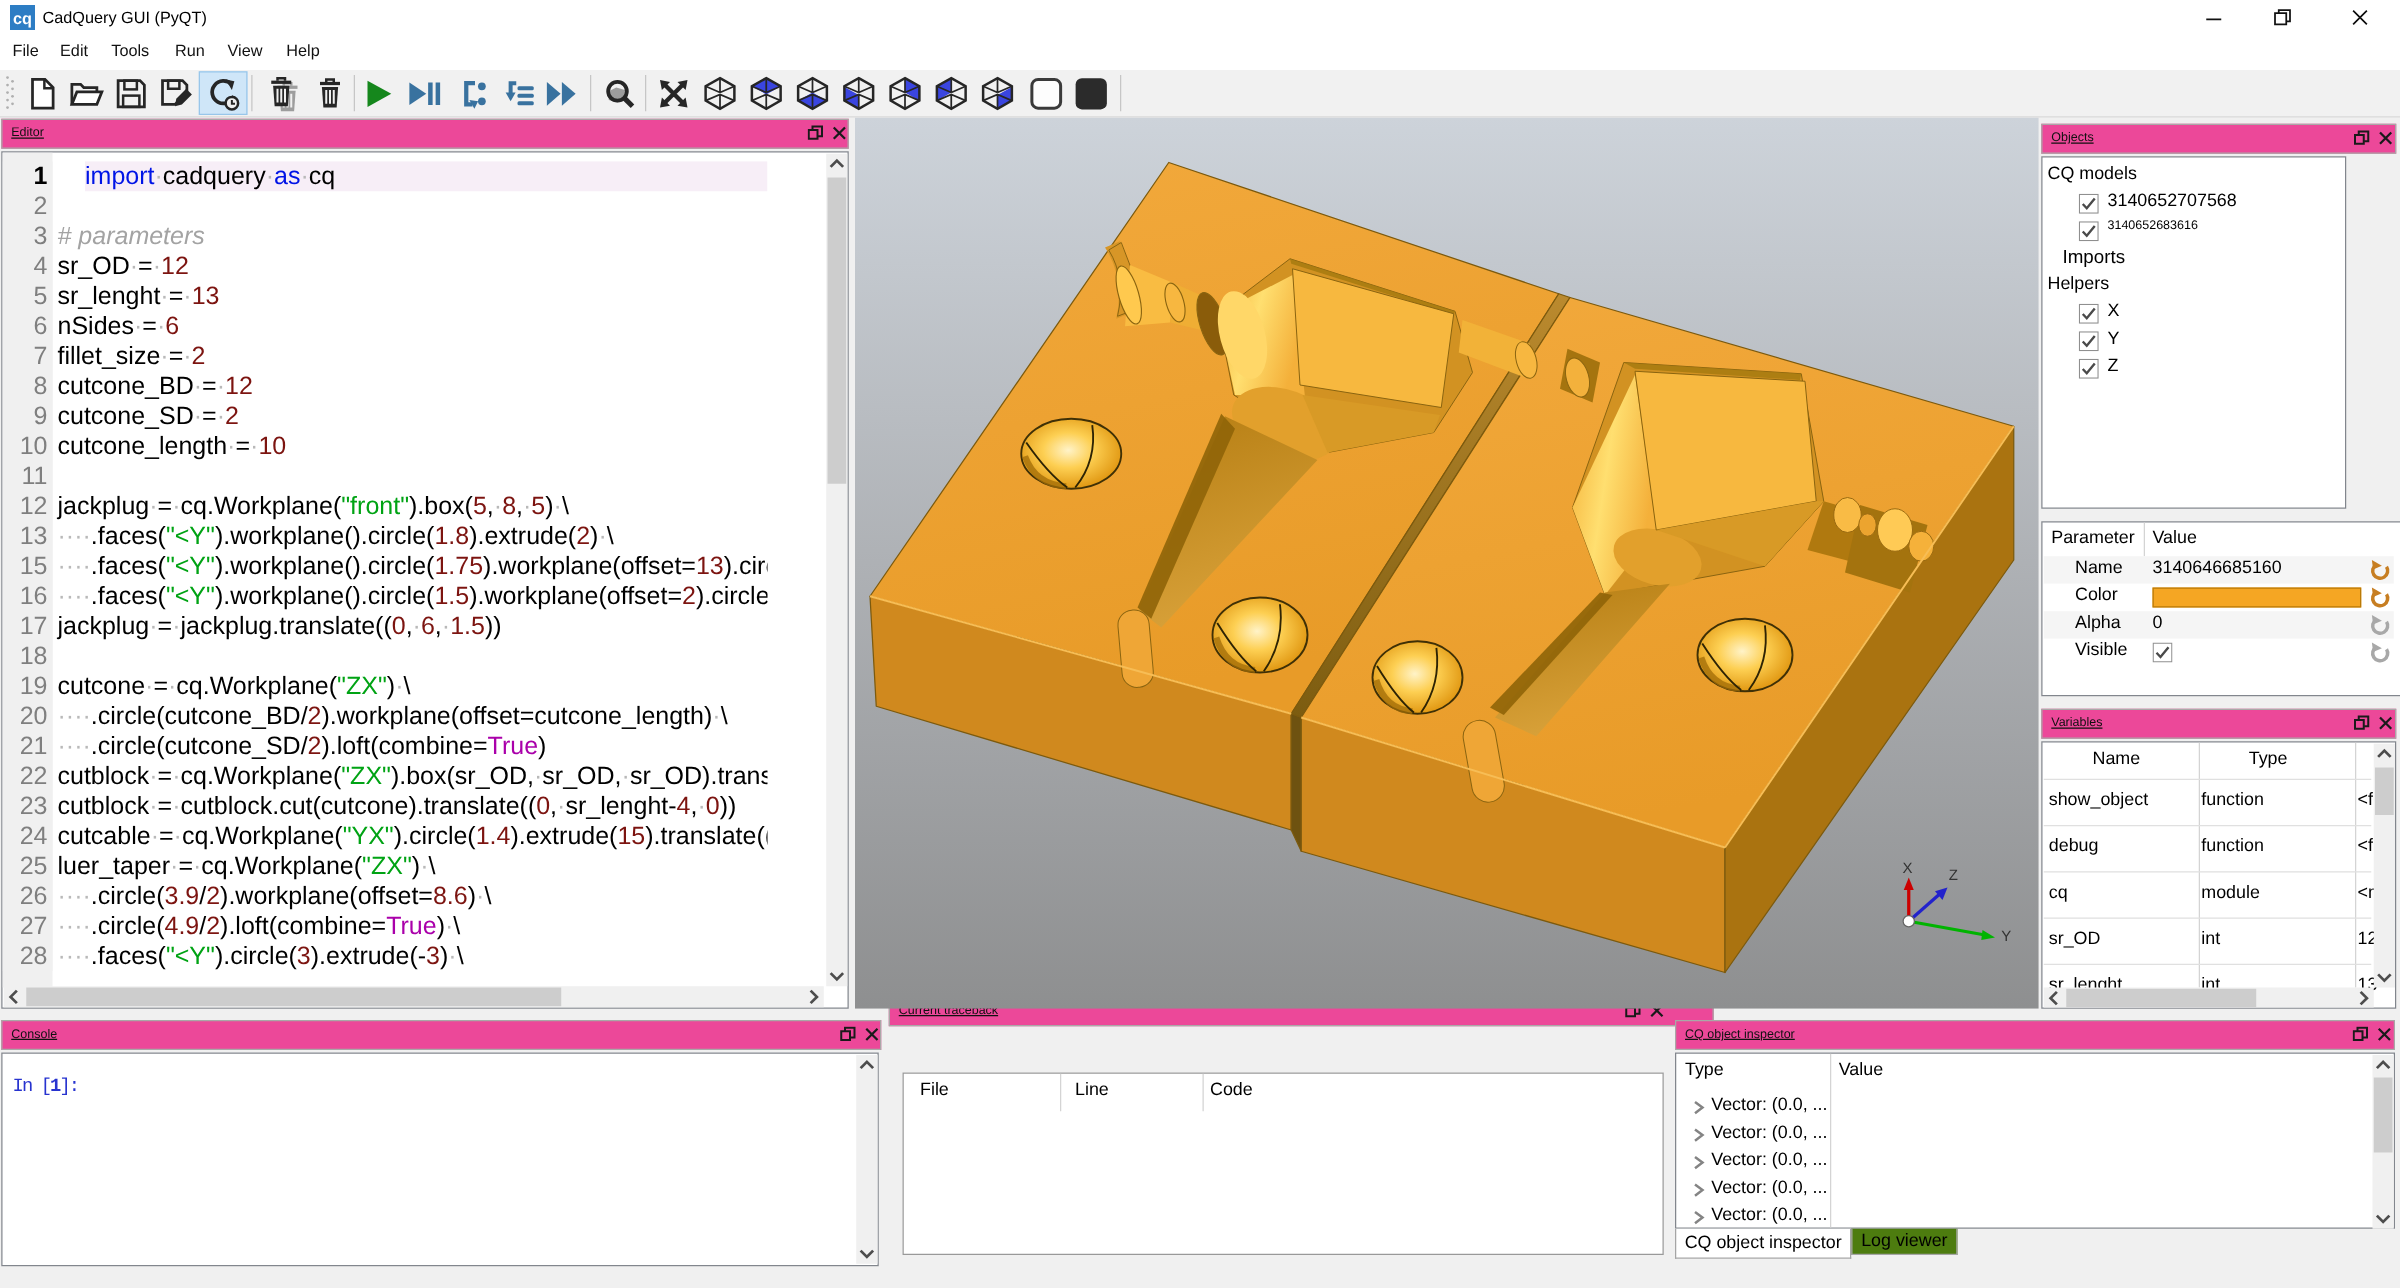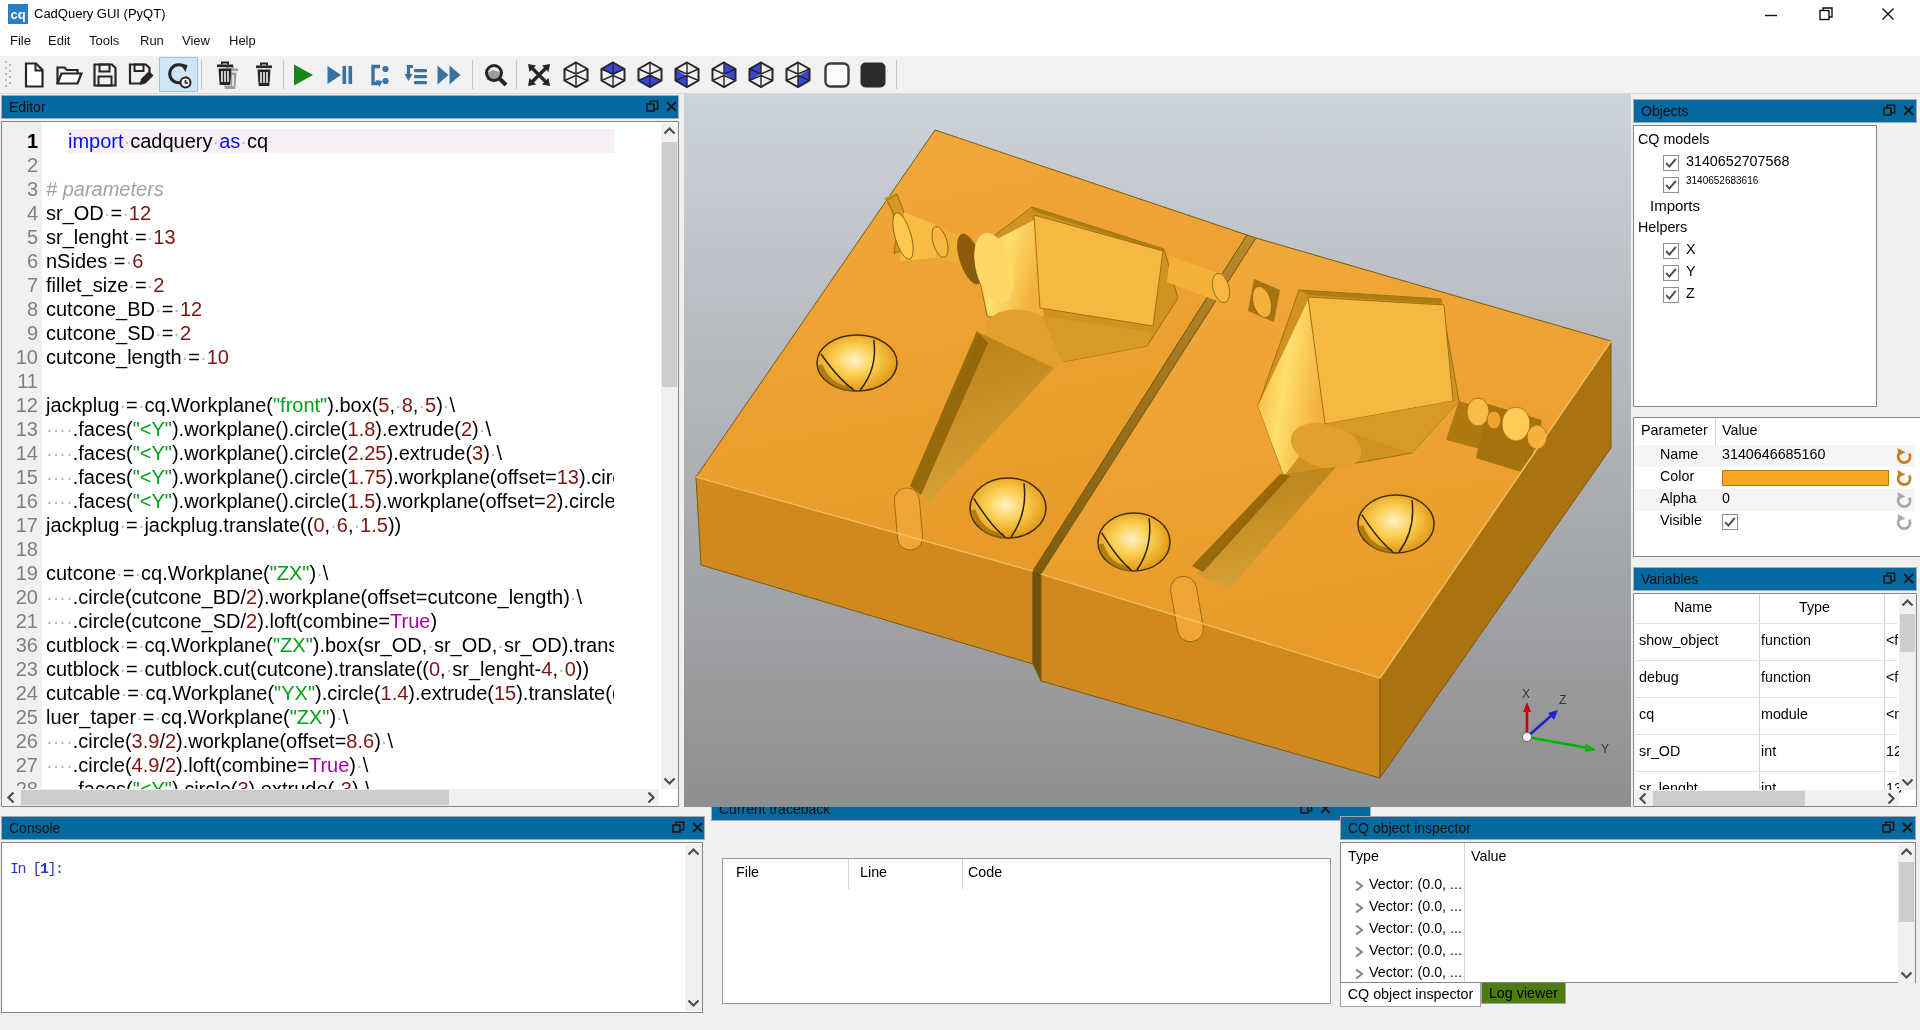--- a/index.html
+++ b/index.html
@@ -1,18 +1,18 @@
 <!DOCTYPE html>
 <html><head><meta charset="utf-8"><style>
 * { margin:0; padding:0; box-sizing:border-box; }
 html,body { width:1920px; height:1030px; overflow:hidden; background:#f0f0f0;
   font-family:"Liberation Sans",sans-serif; }
 .abs { position:absolute; }
-.dock-title { position:absolute; background:#0369a1; border:1px solid #a9a8a7;
-  font-size:14px; color:#111; padding-left:7px; line-height:22px; }
+.dock-title { position:absolute; background:#ec4899; border:1px solid #a9a8a7;
+  font-size:10px; color:#111; padding-left:7px; line-height:22px;text-decoration:underline; }
 .dbtn { position:absolute; }
 .panel { position:absolute; background:#fff; border:1px solid #82868d; }
 .sb { background:#f0f0f0; }
 .thumb { background:#cdcdcd; }
 k { color:#0014e6; font-style:normal; text-decoration:none; }
 s { color:#00a314; font-style:normal; text-decoration:none; }
 n { color:#7c1410; font-style:normal; text-decoration:none; }
 t { color:#aa00aa; font-style:normal; text-decoration:none; }
 c { color:#a3a3a3; font-style:italic; text-decoration:none; }
 i { color:#b9b9b9; font-style:normal; text-decoration:none; }
@@ -211,29 +211,28 @@
 <div class="crow"><div class="gut">4</div><div class="ct">sr_OD<i>·</i>=<i>·</i><n>12</n></div></div>
 <div class="crow"><div class="gut">5</div><div class="ct">sr_lenght<i>·</i>=<i>·</i><n>13</n></div></div>
 <div class="crow"><div class="gut">6</div><div class="ct">nSides<i>·</i>=<i>·</i><n>6</n></div></div>
 <div class="crow"><div class="gut">7</div><div class="ct">fillet_size<i>·</i>=<i>·</i><n>2</n></div></div>
 <div class="crow"><div class="gut">8</div><div class="ct">cutcone_BD<i>·</i>=<i>·</i><n>12</n></div></div>
 <div class="crow"><div class="gut">9</div><div class="ct">cutcone_SD<i>·</i>=<i>·</i><n>2</n></div></div>
 <div class="crow"><div class="gut">10</div><div class="ct">cutcone_length<i>·</i>=<i>·</i><n>10</n></div></div>
 <div class="crow"><div class="gut">11</div><div class="ct"></div></div>
 <div class="crow"><div class="gut">12</div><div class="ct">jackplug<i>·</i>=<i>·</i>cq.Workplane(<s>"front"</s>).box(<n>5</n>,<i>·</i><n>8</n>,<i>·</i><n>5</n>)<i>·</i>\</div></div>
 <div class="crow"><div class="gut">13</div><div class="ct"><i>·</i><i>·</i><i>·</i><i>·</i>.faces(<s>"&lt;Y"</s>).workplane().circle(<n>1.8</n>).extrude(<n>2</n>)<i>·</i>\</div></div>
-<div class="crow"><div class="gut">14</div><div class="ct"><i>·</i><i>·</i><i>·</i><i>·</i>.faces(<s>"&lt;Y"</s>).workplane().circle(<n>2.25</n>).extrude(<n>3</n>)<i>·</i>\</div></div>
 <div class="crow"><div class="gut">15</div><div class="ct"><i>·</i><i>·</i><i>·</i><i>·</i>.faces(<s>"&lt;Y"</s>).workplane().circle(<n>1.75</n>).workplane(offset=<n>13</n>).circle(</div></div>
 <div class="crow"><div class="gut">16</div><div class="ct"><i>·</i><i>·</i><i>·</i><i>·</i>.faces(<s>"&lt;Y"</s>).workplane().circle(<n>1.5</n>).workplane(offset=<n>2</n>).circle(</div></div>
 <div class="crow"><div class="gut">17</div><div class="ct">jackplug<i>·</i>=<i>·</i>jackplug.translate((<n>0</n>,<i>·</i><n>6</n>,<i>·</i><n>1.5</n>))</div></div>
 <div class="crow"><div class="gut">18</div><div class="ct"></div></div>
 <div class="crow"><div class="gut">19</div><div class="ct">cutcone<i>·</i>=<i>·</i>cq.Workplane(<s>"ZX"</s>)<i>·</i>\</div></div>
 <div class="crow"><div class="gut">20</div><div class="ct"><i>·</i><i>·</i><i>·</i><i>·</i>.circle(cutcone_BD/<n>2</n>).workplane(offset=cutcone_length)<i>·</i>\</div></div>
 <div class="crow"><div class="gut">21</div><div class="ct"><i>·</i><i>·</i><i>·</i><i>·</i>.circle(cutcone_SD/<n>2</n>).loft(combine=<t>True</t>)</div></div>
-<div class="crow"><div class="gut">36</div><div class="ct">cutblock<i>·</i>=<i>·</i>cq.Workplane(<s>"ZX"</s>).box(sr_OD,<i>·</i>sr_OD,<i>·</i>sr_OD).translate(</div></div>
+<div class="crow"><div class="gut">22</div><div class="ct">cutblock<i>·</i>=<i>·</i>cq.Workplane(<s>"ZX"</s>).box(sr_OD,<i>·</i>sr_OD,<i>·</i>sr_OD).translate(</div></div>
 <div class="crow"><div class="gut">23</div><div class="ct">cutblock<i>·</i>=<i>·</i>cutblock.cut(cutcone).translate((<n>0</n>,<i>·</i>sr_lenght-<n>4</n>,<i>·</i><n>0</n>))</div></div>
 <div class="crow"><div class="gut">24</div><div class="ct">cutcable<i>·</i>=<i>·</i>cq.Workplane(<s>"YX"</s>).circle(<n>1.4</n>).extrude(<n>15</n>).translate((,</div></div>
 <div class="crow"><div class="gut">25</div><div class="ct">luer_taper<i>·</i>=<i>·</i>cq.Workplane(<s>"ZX"</s>)<i>·</i>\</div></div>
 <div class="crow"><div class="gut">26</div><div class="ct"><i>·</i><i>·</i><i>·</i><i>·</i>.circle(<n>3.9</n>/<n>2</n>).workplane(offset=<n>8.6</n>)<i>·</i>\</div></div>
 <div class="crow"><div class="gut">27</div><div class="ct"><i>·</i><i>·</i><i>·</i><i>·</i>.circle(<n>4.9</n>/<n>2</n>).loft(combine=<t>True</t>)<i>·</i>\</div></div>
 <div class="crow"><div class="gut">28</div><div class="ct"><i>·</i><i>·</i><i>·</i><i>·</i>.faces(<s>"&lt;Y"</s>).circle(<n>3</n>).extrude(-<n>3</n>)<i>·</i>\</div></div>
 </div>
 <div class="abs sb" style="left:659px;top:1px;width:17px;height:666px">
       <div class="abs" style="left:0;top:0"><svg width="17" height="17" viewBox="0 0 17 17">
           <path d="M3.5,10.5 L8.5,5.5 L13.5,10.5" fill="none" stroke="#4d4d4d" stroke-width="2.2"></path>

